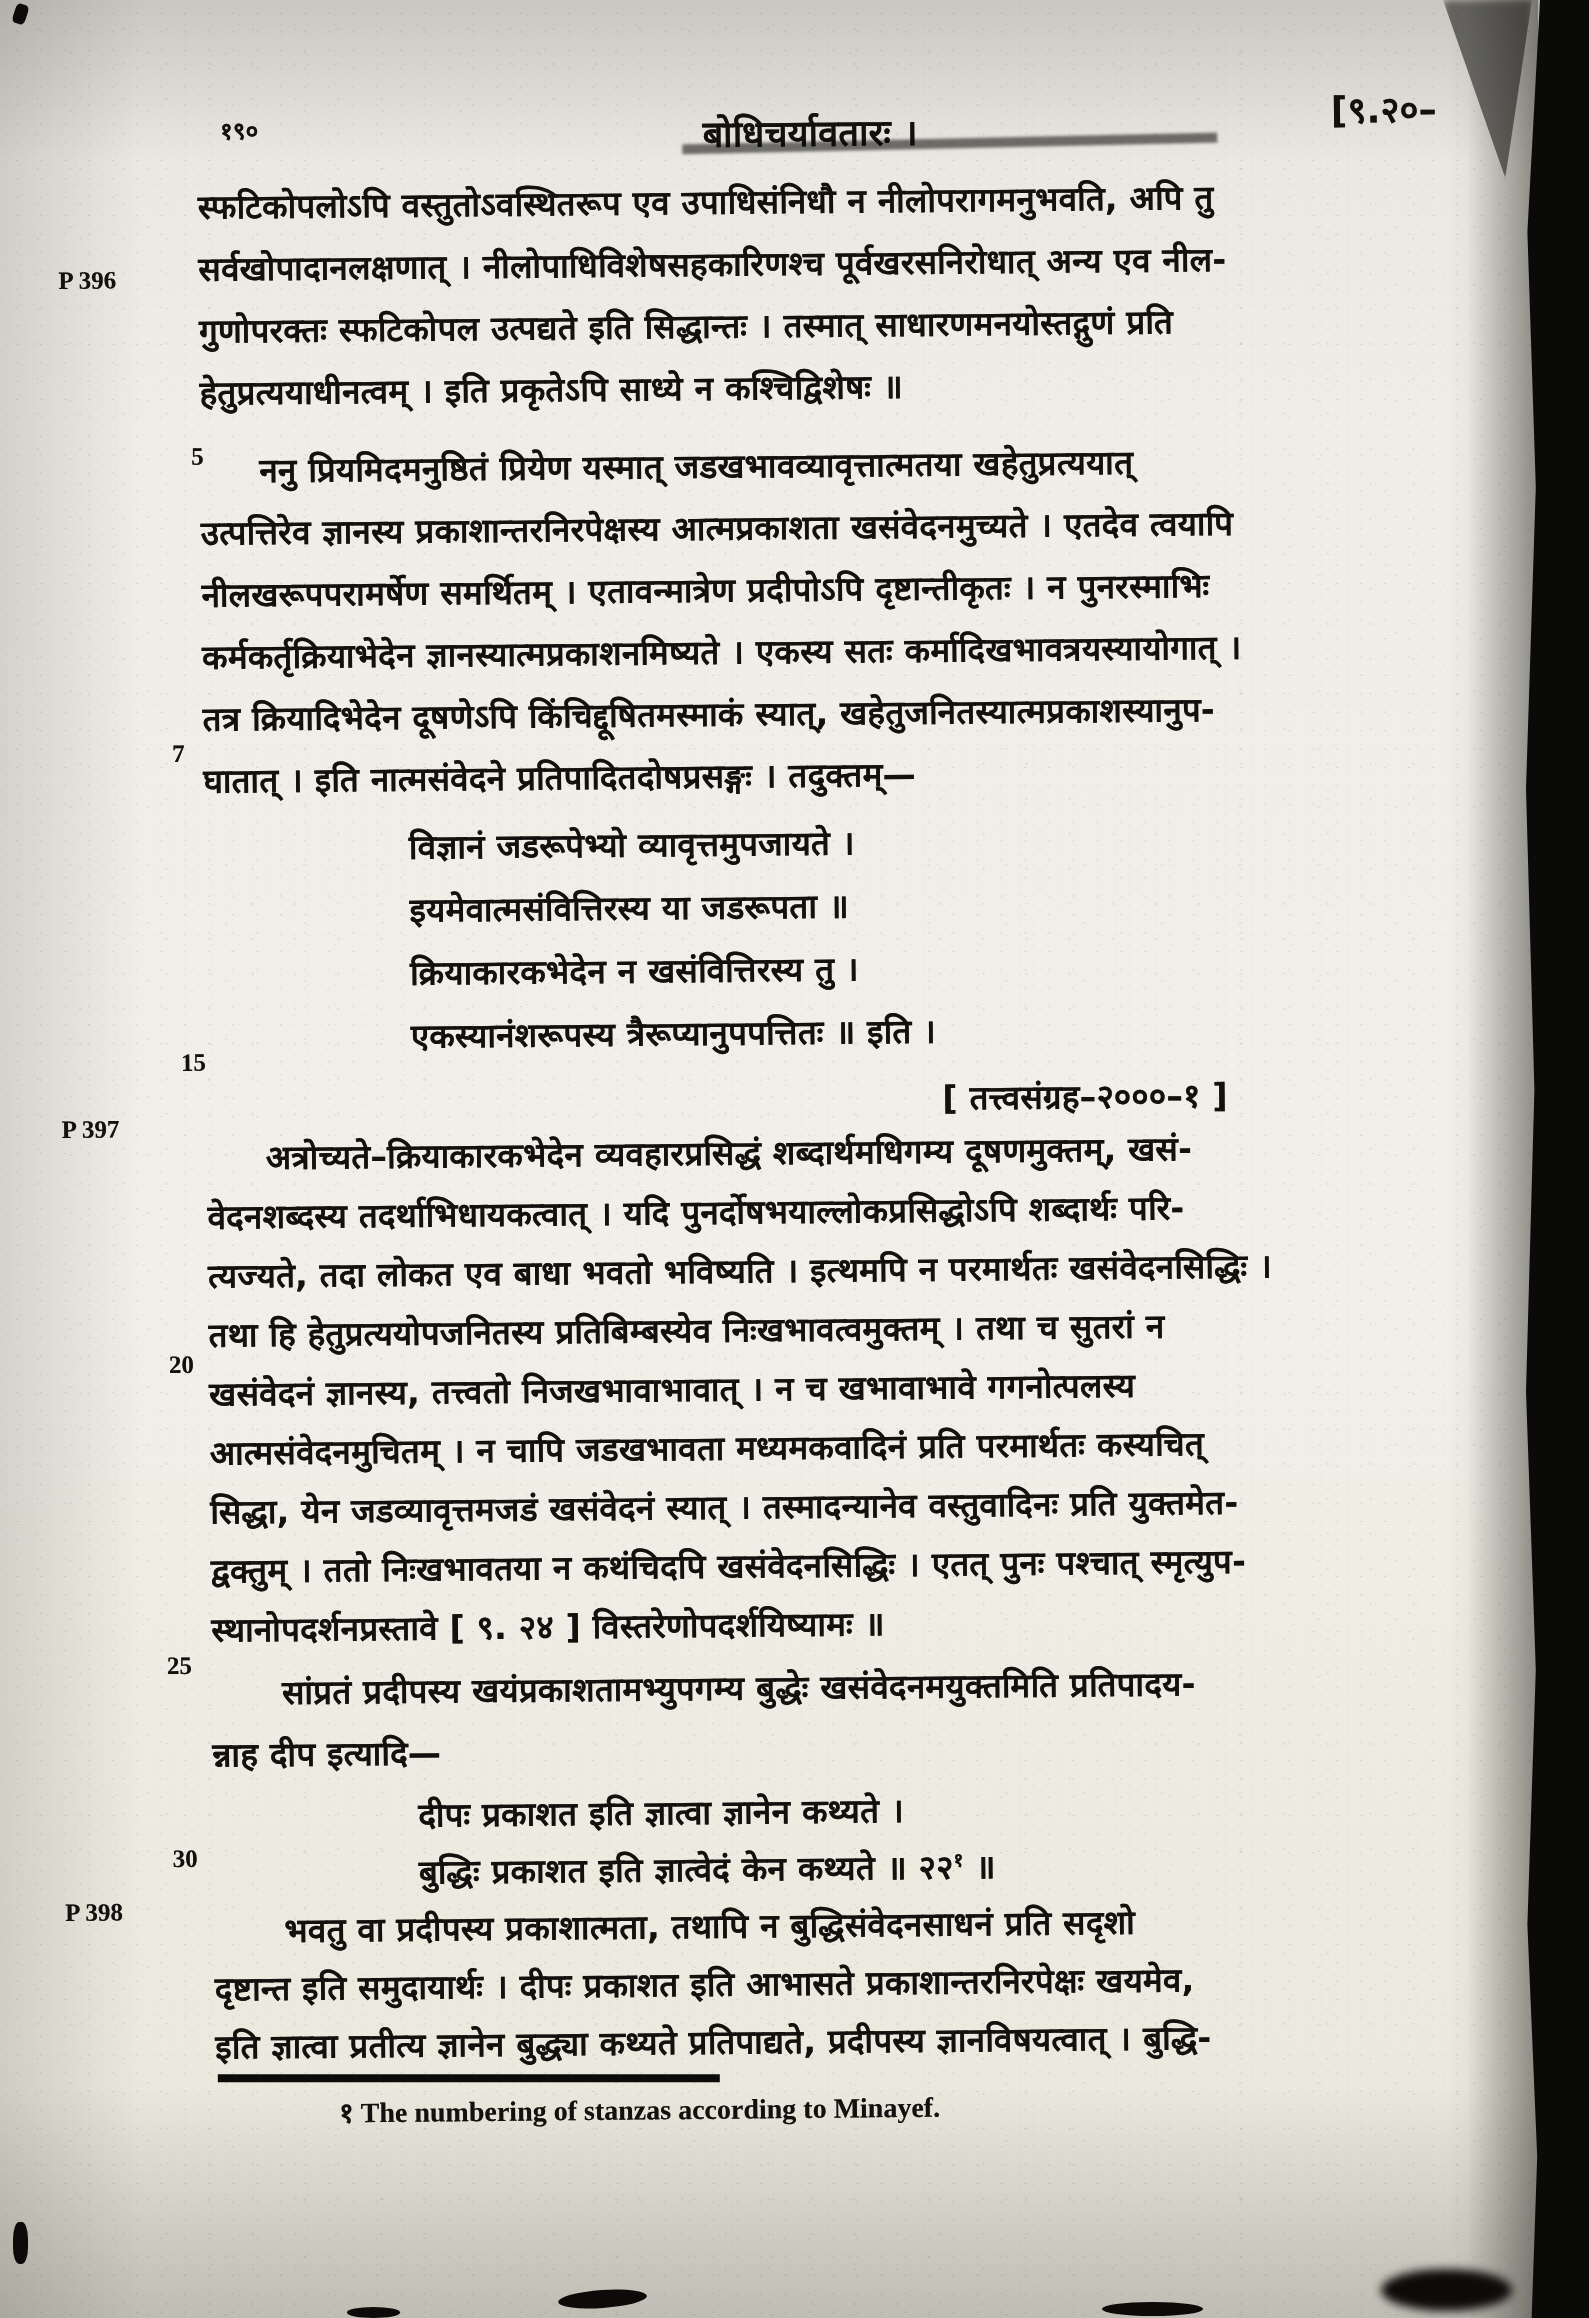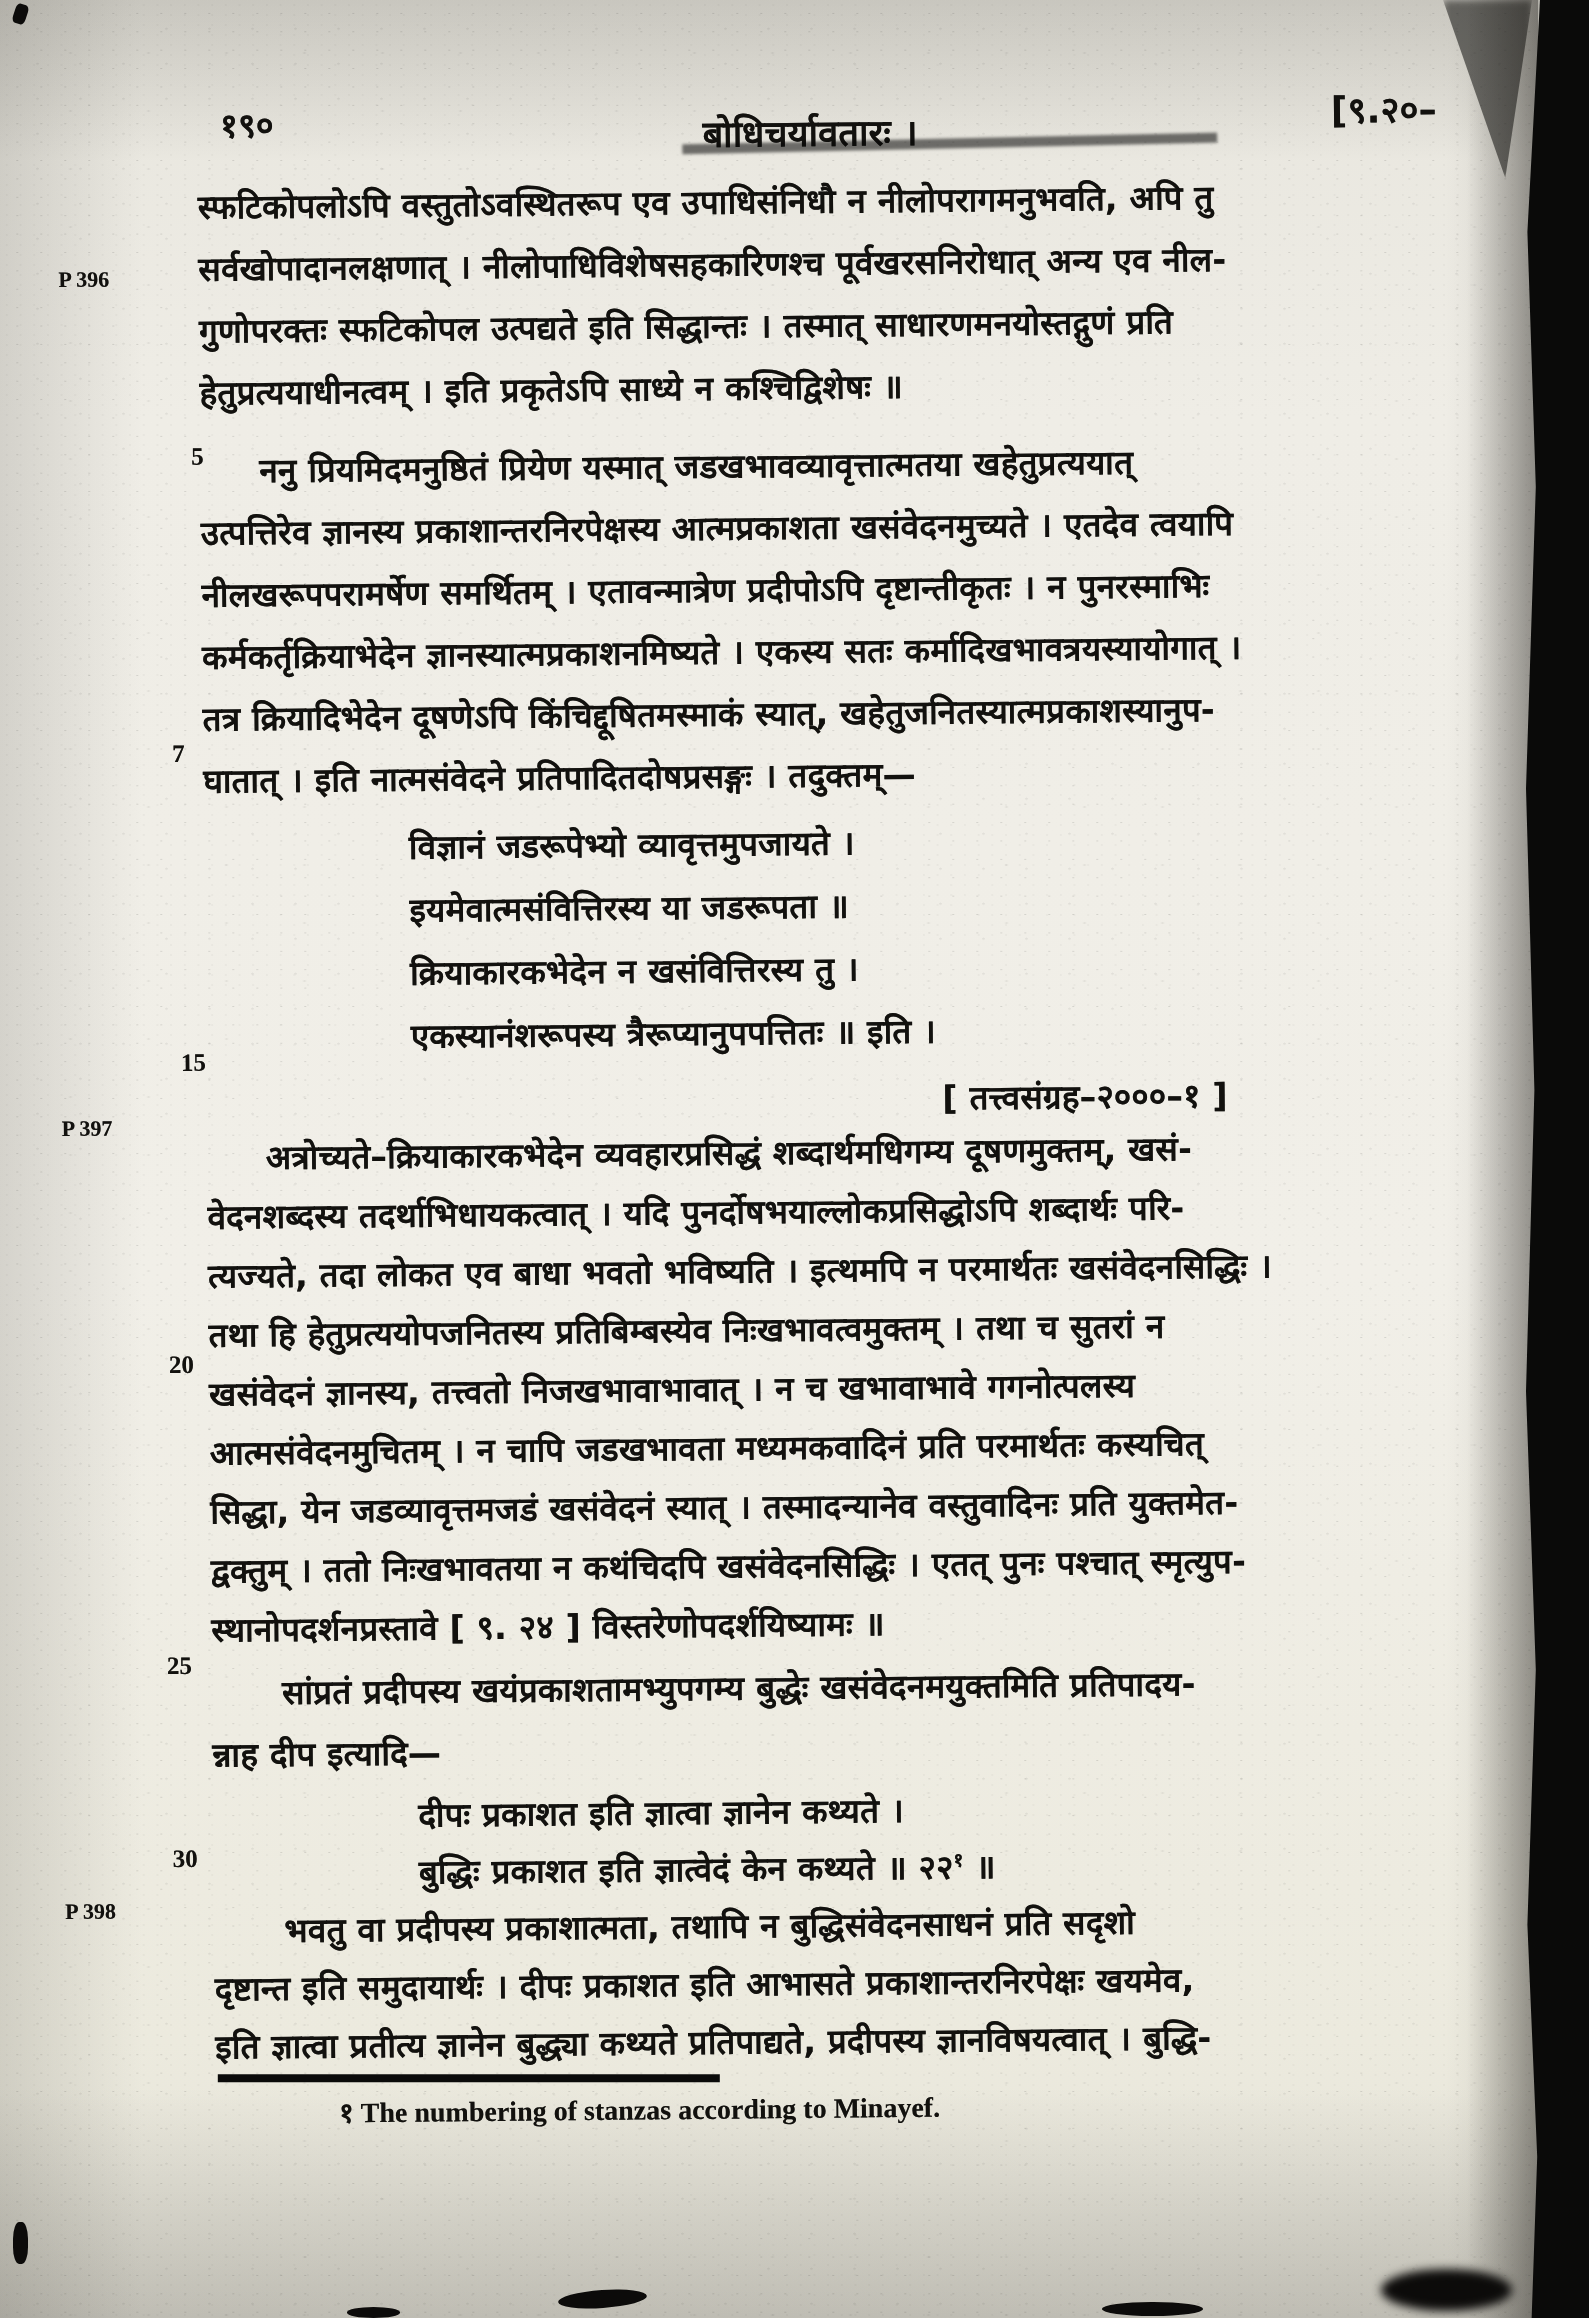--- a/index.html
+++ b/index.html
@@ -24,26 +24,26 @@
   body::after{ 
     content:"";position:absolute;inset:0;z-index:1;pointer-events:none;
     background:
       linear-gradient(90deg, rgba(40,38,32,.14), transparent 9%, transparent 91%, rgba(40,38,32,.22)),
       linear-gradient(180deg, rgba(40,38,32,.16), transparent 7%, transparent 90%, rgba(40,38,32,.20));
   }
   .sheet{position:absolute;inset:0;z-index:2;transform:rotate(-0.55deg);color:#12110e;}
   .dev{font-weight:700;letter-spacing:0.3px;text-shadow:0 0 0.6px rgba(10,10,10,.65);}
   .lat{font-family:"Liberation Serif", serif;font-weight:700;text-shadow:0 0 0.6px rgba(10,10,10,.5);}
 
-  .folio{position:absolute;left:230px;top:96px;font-size:34px;}
+  .folio{position:absolute;left:230px;top:108px;font-size:24px;}
   .rtitle{position:absolute;left:618px;top:108px;width:404px;text-align:center;font-size:36px;}
   .smudge{position:absolute;left:692px;top:140px;width:535px;height:10px;background:rgba(8,8,8,.55);filter:blur(1.8px);transform:rotate(-.7deg);}
   .href{position:absolute;left:1341px;top:90px;font-size:36px;}
 
-  .mnote{position:absolute;font-size:22px;}
+  .mnote{position:absolute;font-size:25px;}
   .lnum{position:absolute;font-size:25px;}
 
   .col{position:absolute;left:207px;top:178px;width:1194px;font-size:33px;}
   .bl{height:62px;white-space:nowrap;}
   .p3{height:59px;}
   .p5{height:58px;}
   .ind{padding-left:59px;}
   .ind2{padding-left:70px;}
   .sp27{height:16px;} .sp10{height:6px;} .sp6{height:3.6px;} .sp8{height:4.8px;}
   .vrs{padding-left:205px;height:63px;white-space:nowrap;}

